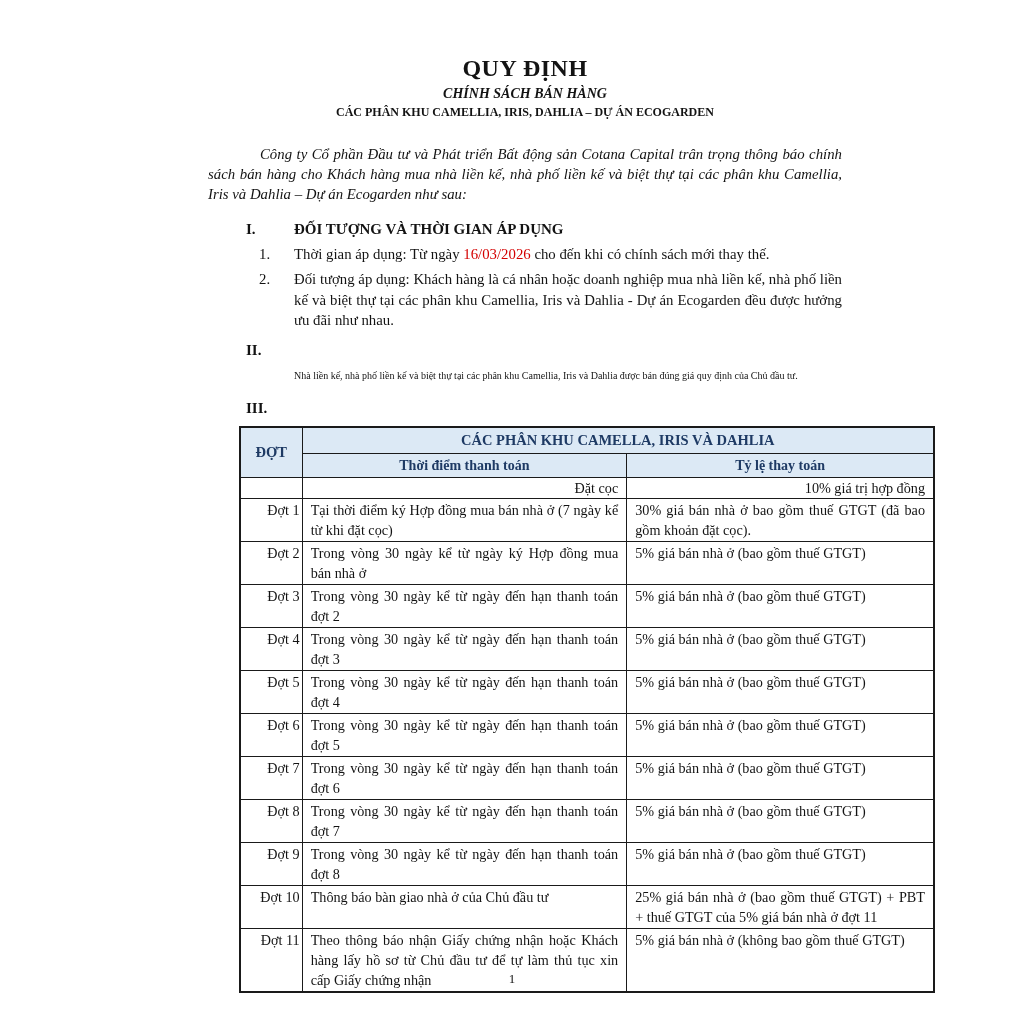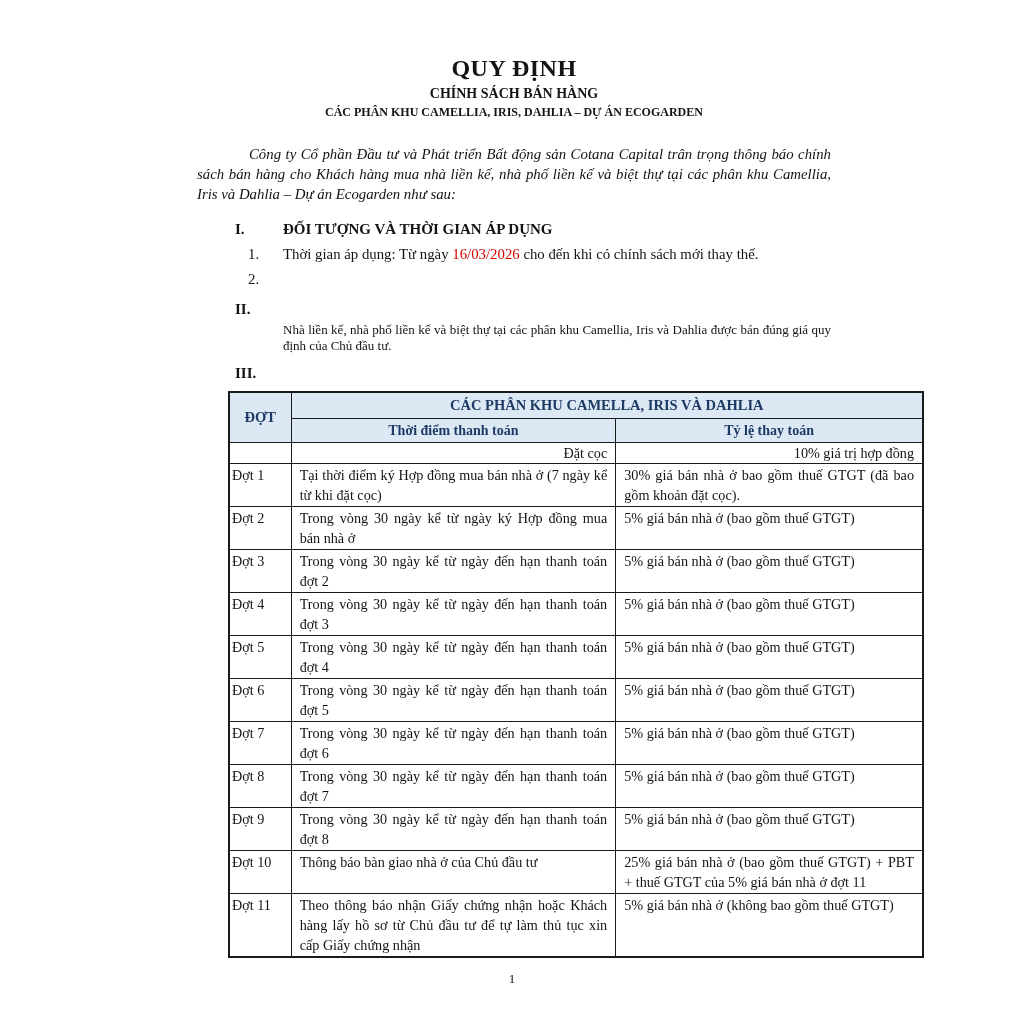--- a/index.html
+++ b/index.html
@@ -9,50 +9,50 @@
     --border:#1a1a1a;
     --ink:#131313;
   }
   *{box-sizing:border-box;}
   html,body{margin:0;padding:0;}
   body{
     width:1024px;height:1024px;background:#ffffff;
     font-family:"Liberation Serif", serif;color:var(--ink);
     position:relative;overflow:hidden;
   }
-  .content{position:absolute;left:197px;top:54px;width:634px;}
+  .content{position:absolute;left:208px;top:54px;width:634px;}
   .title-block{text-align:center;}
   .title-main{font-size:24px;font-weight:bold;line-height:28px;letter-spacing:0.5px;}
-  .title-sub1{font-size:14px;font-weight:bold;line-height:19px;margin-top:2px;}
+  .title-sub1{font-size:14px;font-weight:bold;line-height:19px;margin-top:2px;font-style:italic;}
   .title-sub2{font-size:12px;font-weight:bold;line-height:19px;}
   .intro{
     margin-top:22px;font-style:italic;font-size:14.8px;line-height:20px;
     text-align:justify;text-indent:52px;
   }
   .sec-heading{display:flex;font-weight:bold;font-size:15px;line-height:20px;margin-top:9px;}
   .sec-num{flex:0 0 48px;margin-left:38px;}
   .sec-title{flex:1;}
   .item{display:flex;font-size:14.8px;line-height:20.5px;margin-top:5px;}
   .item-num{flex:0 0 35px;margin-left:51px;}
   .item-text{flex:1;text-align:justify;}
   .date-red{color:var(--accent-red);}
-  .sec-body{margin-left:86px;font-size:13px;line-height:16px;text-align:justify;margin-top:3px;}
+  .sec-body{margin-left:86px;font-size:10px;line-height:26px;text-align:justify;margin-top:3px;}
   table.schedule{
     margin-left:31px;margin-top:8px;width:696px;
     border-collapse:collapse;font-size:14.2px;
     border:2px solid var(--border);
   }
   .schedule th,.schedule td{border:1px solid var(--border);}
   .schedule th{
     background:var(--header-bg);color:var(--header-text);
     font-weight:bold;padding:3px 4px;font-size:14.5px;line-height:19px;
   }
   .schedule th.sub{font-size:14px;padding:2px 4px;}
   .schedule td{padding:1px 8px;line-height:20px;vertical-align:top;}
-  .schedule td.dot{text-align:left;padding-left:2px;padding-right:2px;white-space:nowrap;}
+  .schedule td.dot{text-align:right;padding-left:2px;padding-right:2px;white-space:nowrap;}
   .schedule td.time,.schedule td.rate{text-align:justify;}
   .schedule tr.deposit-row td{text-align:right;padding-top:0;padding-bottom:0;}
   .page-num{position:absolute;top:971px;left:0;width:1024px;text-align:center;font-size:13px;}
 </style>
 </head>
 <body>
 
 <div class="content">
 
   <div class="title-block">
@@ -68,20 +68,21 @@
     <span class="sec-title">ĐỐI TƯỢNG VÀ THỜI GIAN ÁP DỤNG</span>
   </div>
 
   <div class="item">
     <span class="item-num">1.</span>
     <span class="item-text"><span>Thời gian áp dụng: Từ ngày </span><span class="date-red">16/03/2026</span><span> cho đến khi có chính sách mới thay thế.</span></span>
   </div>
 
   <div class="item">
     <span class="item-num">2.</span>
+    <span class="item-text">Đối tượng áp dụng: Khách hàng là cá nhân hoặc doanh nghiệp mua nhà liền kế, nhà phố liền kế và biệt thự tại các phân khu Camellia, Iris và Dahlia - Dự án Ecogarden đều được hưởng ưu đãi như nhau.</span>
   </div>
 
   <div class="sec-heading">
     <span class="sec-num">II.</span>
   </div>
 
   <p class="sec-body" style="margin:3px 0 0 86px;">Nhà liền kế, nhà phố liền kế và biệt thự tại các phân khu Camellia, Iris và Dahlia được bán đúng giá quy định của Chủ đầu tư.</p>
 
   <div class="sec-heading">
     <span class="sec-num">III.</span>

